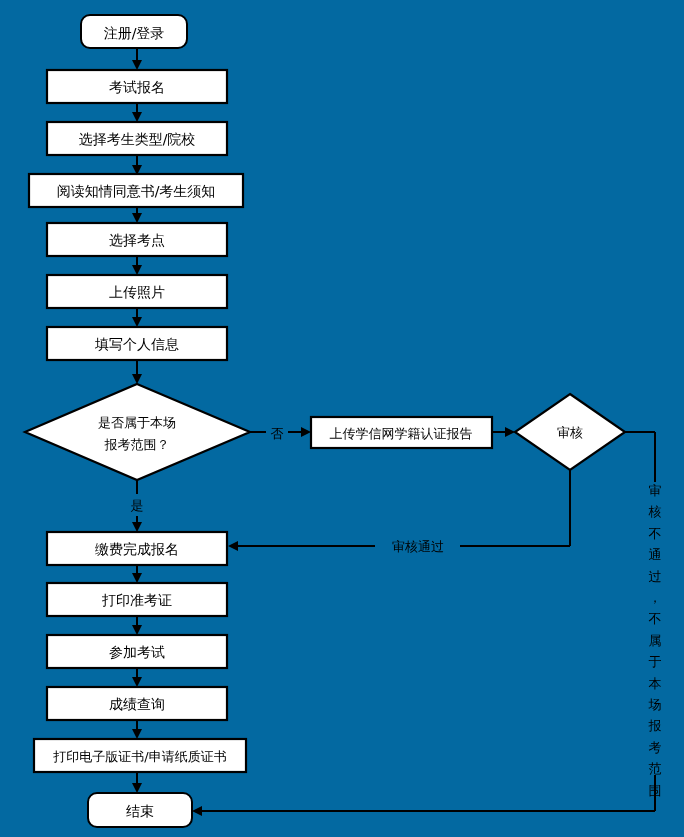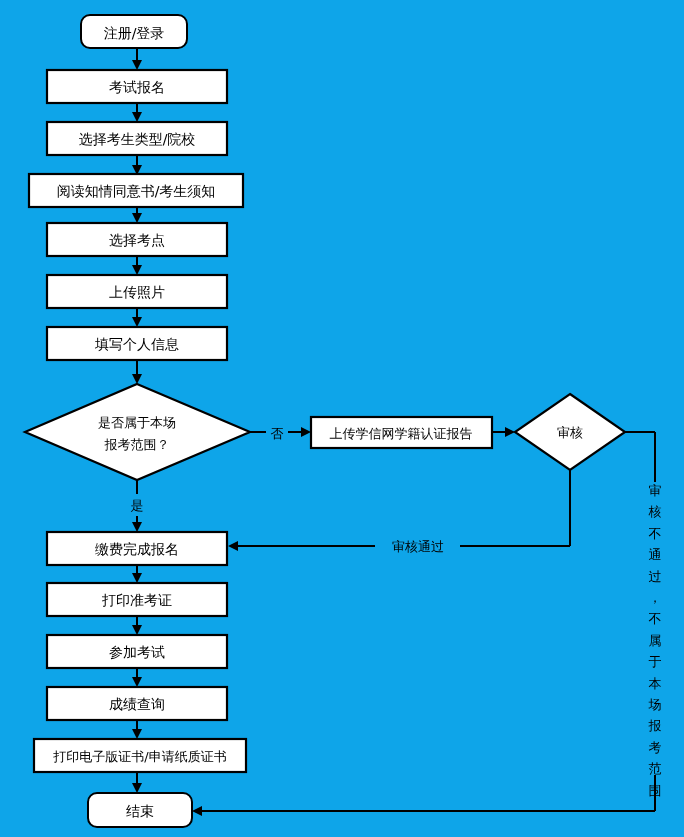--- a/index.html
+++ b/index.html
@@ -4,21 +4,21 @@
 <style>
   html, body {
     margin: 0;
     padding: 0;
     background: #ffffff;
   }
   #flowchart-root {
     position: relative;
     width: 684px;
     height: 837px;
-    background: #0ea5e9;
+    background: #0369a1;
     font-family: "DejaVu Sans", "Liberation Sans", sans-serif;
     overflow: hidden;
   }
   svg.chart-canvas {
     display: block;
     width: 684px;
     height: 837px;
   }
   .node-shape {
     fill: #ffffff;

